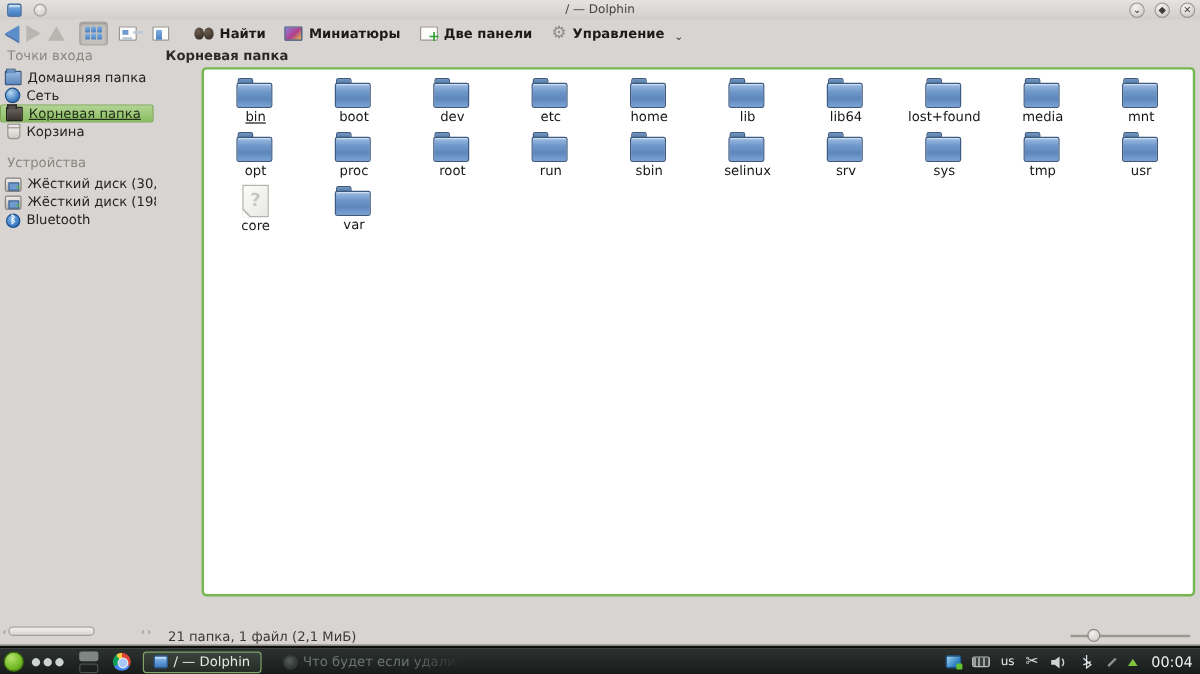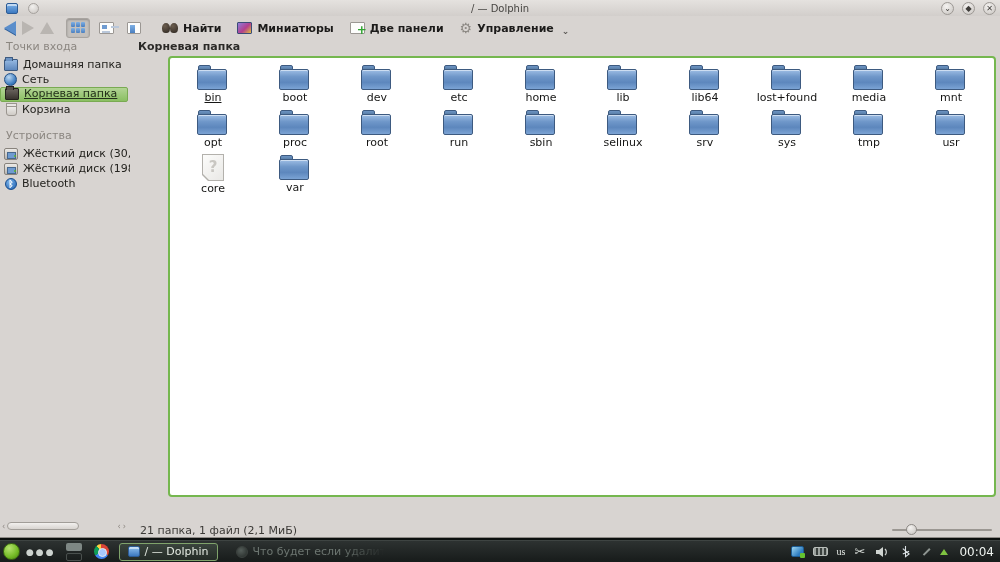--- a/index.html
+++ b/index.html
@@ -74,21 +74,21 @@
                  border-right:12px solid #5b8ecb; filter:drop-shadow(0 1px 0 #2d5c96); }
   .arrow-right { border-top:7px solid transparent; border-bottom:7px solid transparent;
                  border-left:12px solid #b9b5b1; }
   .arrow-up    { border-left:7px solid transparent; border-right:7px solid transparent;
                  border-bottom:12px solid #b9b5b1; }
 
   
   .sidebar { position:absolute; left:0; top:40px; width:130px; bottom:0;
              font-size:11px; color:#24231f; overflow:hidden; }
   .side-header { color:#8b8680; margin:0 0 4px 6px; }
-  .side-item { display:flex; align-items:flex-end; gap:5px; padding:1px 0 1px 4px;
+  .side-item { display:flex; align-items:center; gap:5px; padding:1px 0 1px 4px;
                height:15px; white-space:nowrap; }
   .side-item.selected { background:linear-gradient(180deg,#b2d494,#8abf62);
                border:1px solid #79aa52; border-radius:2px; margin-right:2px; }
   .side-item.selected span { text-decoration:underline; color:#23301a; }
   .sicon { width:14px; height:12px; flex:0 0 auto; position:relative; }
   .sicon-folder { background:linear-gradient(180deg,#96b9e2,#5d87bd);
                   border:1px solid #3d5a80; border-radius:1px; }
   .sicon-folder::before { content:""; position:absolute; top:-3px; left:0; width:6px;
                   height:3px; background:#6d94c4; border:1px solid #3d5a80;
                   border-bottom:none; border-radius:1px 1px 0 0; }
@@ -197,21 +197,21 @@
 
   .tray { position:absolute; right:2px; display:flex; align-items:center; gap:9px; }
   .t-ico { display:flex; align-items:center; justify-content:center; width:15px; height:15px; }
   .dev-ico { width:13px; height:11px; border-radius:2px;
              background:linear-gradient(135deg,#9fd7f2,#2d7cc0 70%); border:1px solid #1d5c93;
              position:relative; }
   .dev-ico::after { content:""; position:absolute; right:-2px; bottom:-2px; width:5px;
              height:5px; background:#64c230; border-radius:1px; }
   .kbd-ico { width:15px; height:9px; border:1px solid #b9beba; border-radius:2px;
              background:repeating-linear-gradient(90deg,#9aa09c 0 2px,#3a403d 2px 4px); }
-  .layout { color:#e6ebe7; font-size:10px;font-family:Liberation Serif, serif; }
+  .layout { color:#e6ebe7; font-size:10px; }
   .scissors { color:#d6dbd7; font-size:13px; line-height:13px; }
   .diag { width:9px; height:1.5px; background:#8e9591; transform:rotate(-45deg); }
   .tri-up { width:0; height:0; border-left:4px solid transparent;
             border-right:4px solid transparent; border-bottom:6px solid #7fc341; }
   .clock { color:#eef3ef; font-size:12px; margin-left:2px; margin-right:4px; }
 </style>
 </head>
 <body>
 
 <div class="window">

